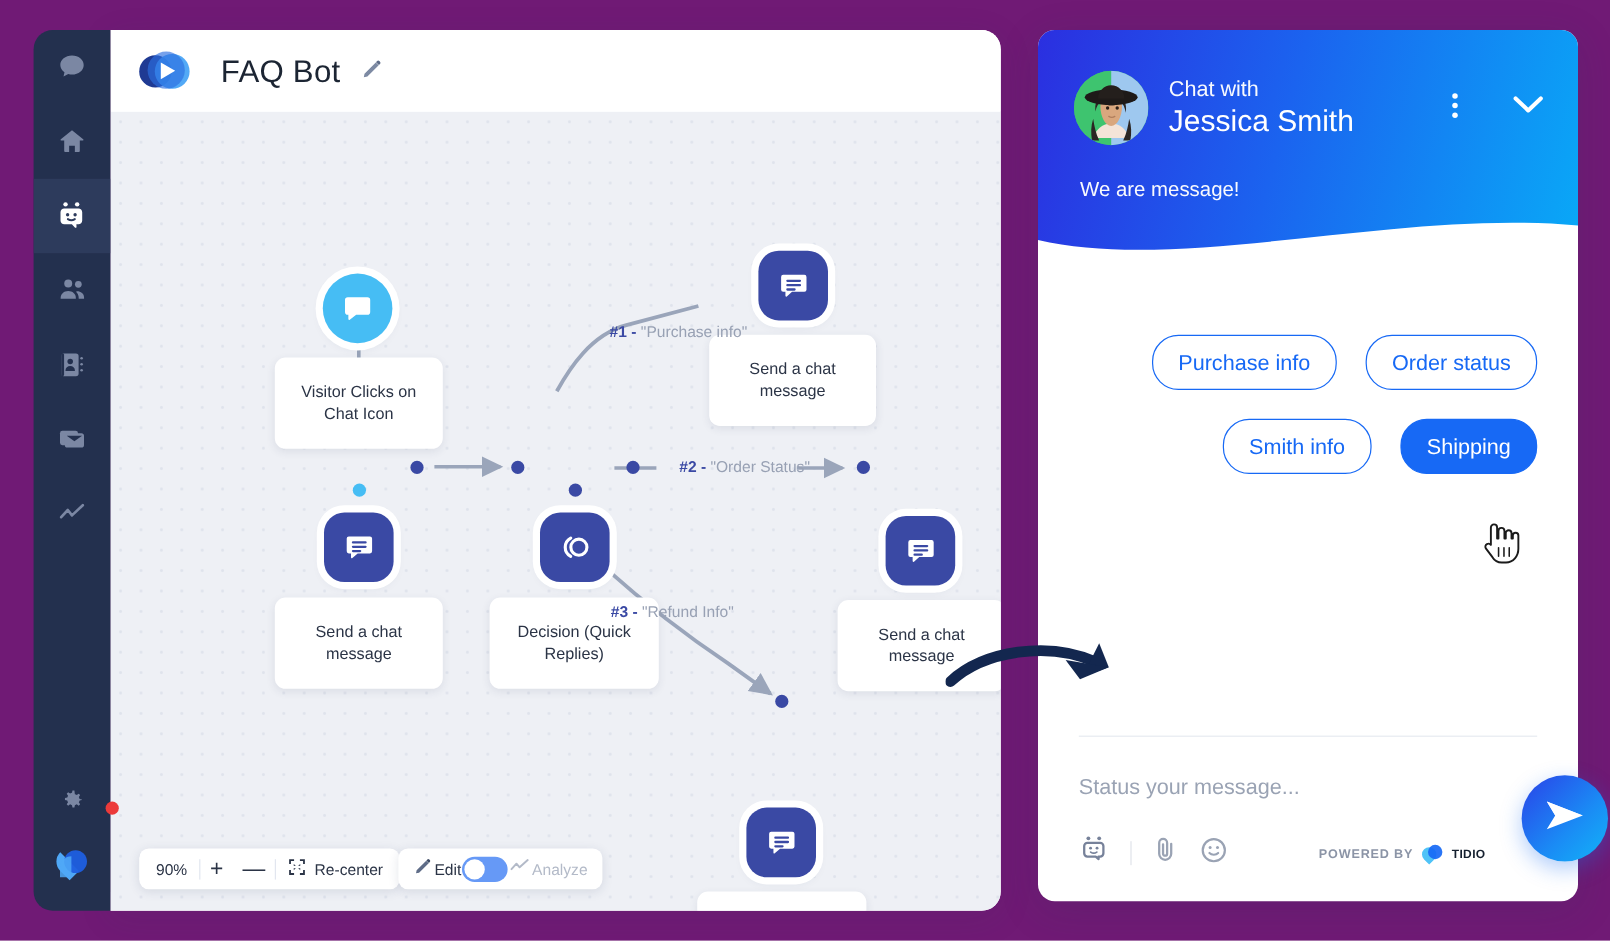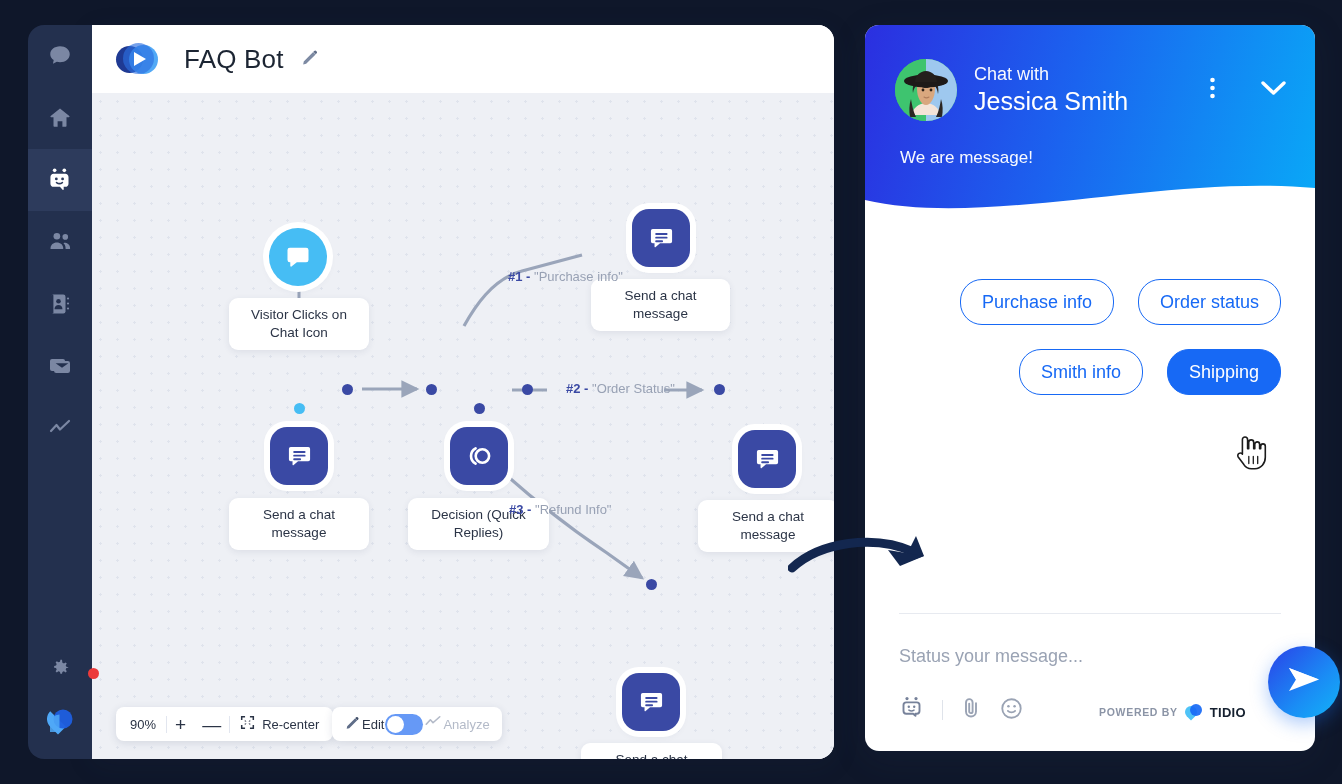--- a/index.html
+++ b/index.html
@@ -2,21 +2,21 @@
 <html><head>
 <meta charset="utf-8">
 <style>
   * { box-sizing: border-box; margin: 0; padding: 0; }
   html, body {
     width: 1342px; height: 784px;
     background: #ffffff;
     font-family: "Liberation Sans", sans-serif;
     overflow: hidden;
   }
-  .stage { position: relative; width: 1342px; height: 784px; background: #0f172a; }
+  .stage { position: relative; width: 1342px; height: 784px; background: #701a75; }
 
   
   .sidebar {
     position: absolute; left: 28px; top: 25px;
     width: 64px; height: 734px;
     background: #23304e;
     border-radius: 16px 0 0 16px;
     display: flex; flex-direction: column; align-items: center;
     overflow: hidden;
     z-index: 6;
@@ -79,21 +79,21 @@
   .node { position: absolute; }
   .node-ico {
     width: 58px; height: 58px; border-radius: 17px;
     background: #3a49a4; display: flex; align-items: center; justify-content: center;
     box-shadow: 0 0 0 6px #ffffff, 0 3px 10px rgba(40,55,90,.13);
   }
   .node-ico.round { border-radius: 50%; background: #46bdf4; box-shadow: 0 0 0 6px #fff, 0 3px 10px rgba(40,55,90,.13); }
   .node-label {
     background: #fff; border-radius: 9px;
     font-size: 13.5px; color: #2b3446; line-height: 18px;
-    text-align: center; padding: 8px 10px;
+    text-align: center; padding: 20px 10px;
     box-shadow: 0 2px 7px rgba(40,55,90,.09);
     white-space: pre-line;
   }
   .dot { position: absolute; width: 11px; height: 11px; border-radius: 50%; background: #3a49a4; }
   .dot.lt { background: #46bdf4; }
 
   .edge-label {
     position: absolute; font-size: 13px; color: #98a1b4; white-space: nowrap;
   }
   .edge-label b { color: #3a49a4; font-weight: 700; }
@@ -155,21 +155,21 @@
   }
   .qr.sel { background: #1769f5; color: #fff; border-color: #1769f5; }
 
   .w-foot { position: absolute; left: 0; bottom: 0; width: 450px; height: 138px; }
   .w-foot .hr { position: absolute; left: 34px; top: 0; width: 382px; height: 1px; background: #e7eaf0; }
   .w-placeholder { position: absolute; left: 34px; top: 33px; font-size: 18px; color: #9aa3b4; }
   .w-tools { position: absolute; left: 34px; top: 82px; display: flex; align-items: center; gap: 17px; }
   .w-tools .vdiv2 { width: 1px; height: 20px; background: #dfe3ea; }
   .powered { position: absolute; left: 234px; top: 90px; display: flex; align-items: center; gap: 7px; }
   .powered .txt { font-size: 10.5px; letter-spacing: .7px; color: #8b94a6; font-weight: 700; }
-  .powered .brand { font-size: 13px; letter-spacing: .3px; color: #15202f; font-weight: 700; }
+  .powered .brand { font-size: 10px; letter-spacing: .3px; color: #15202f; font-weight: 700; }
   .tidio-mark { position: relative; width: 18px; height: 18px; }
   .tidio-mark i { position: absolute; display: block; }
   .tidio-mark .a { left: 0; top: 3px; width: 12px; height: 12px; border-radius: 50% 50% 50% 0; background: #4fc3f7; transform: rotate(-45deg); }
   .tidio-mark .b { left: 5px; top: 1px; width: 12px; height: 12px; border-radius: 50%; background: #1769f5; opacity: .92; }
   .send-btn {
     position: absolute; left: 1268px; top: 646px;
     width: 72px; height: 72px; border-radius: 50%;
     background: linear-gradient(135deg, #2a42e8 0%, #1a8cf5 60%, #12b4f8 100%);
     display: flex; align-items: center; justify-content: center;
     box-shadow: 0 6px 18px rgba(26,110,240,.35); z-index: 9;

